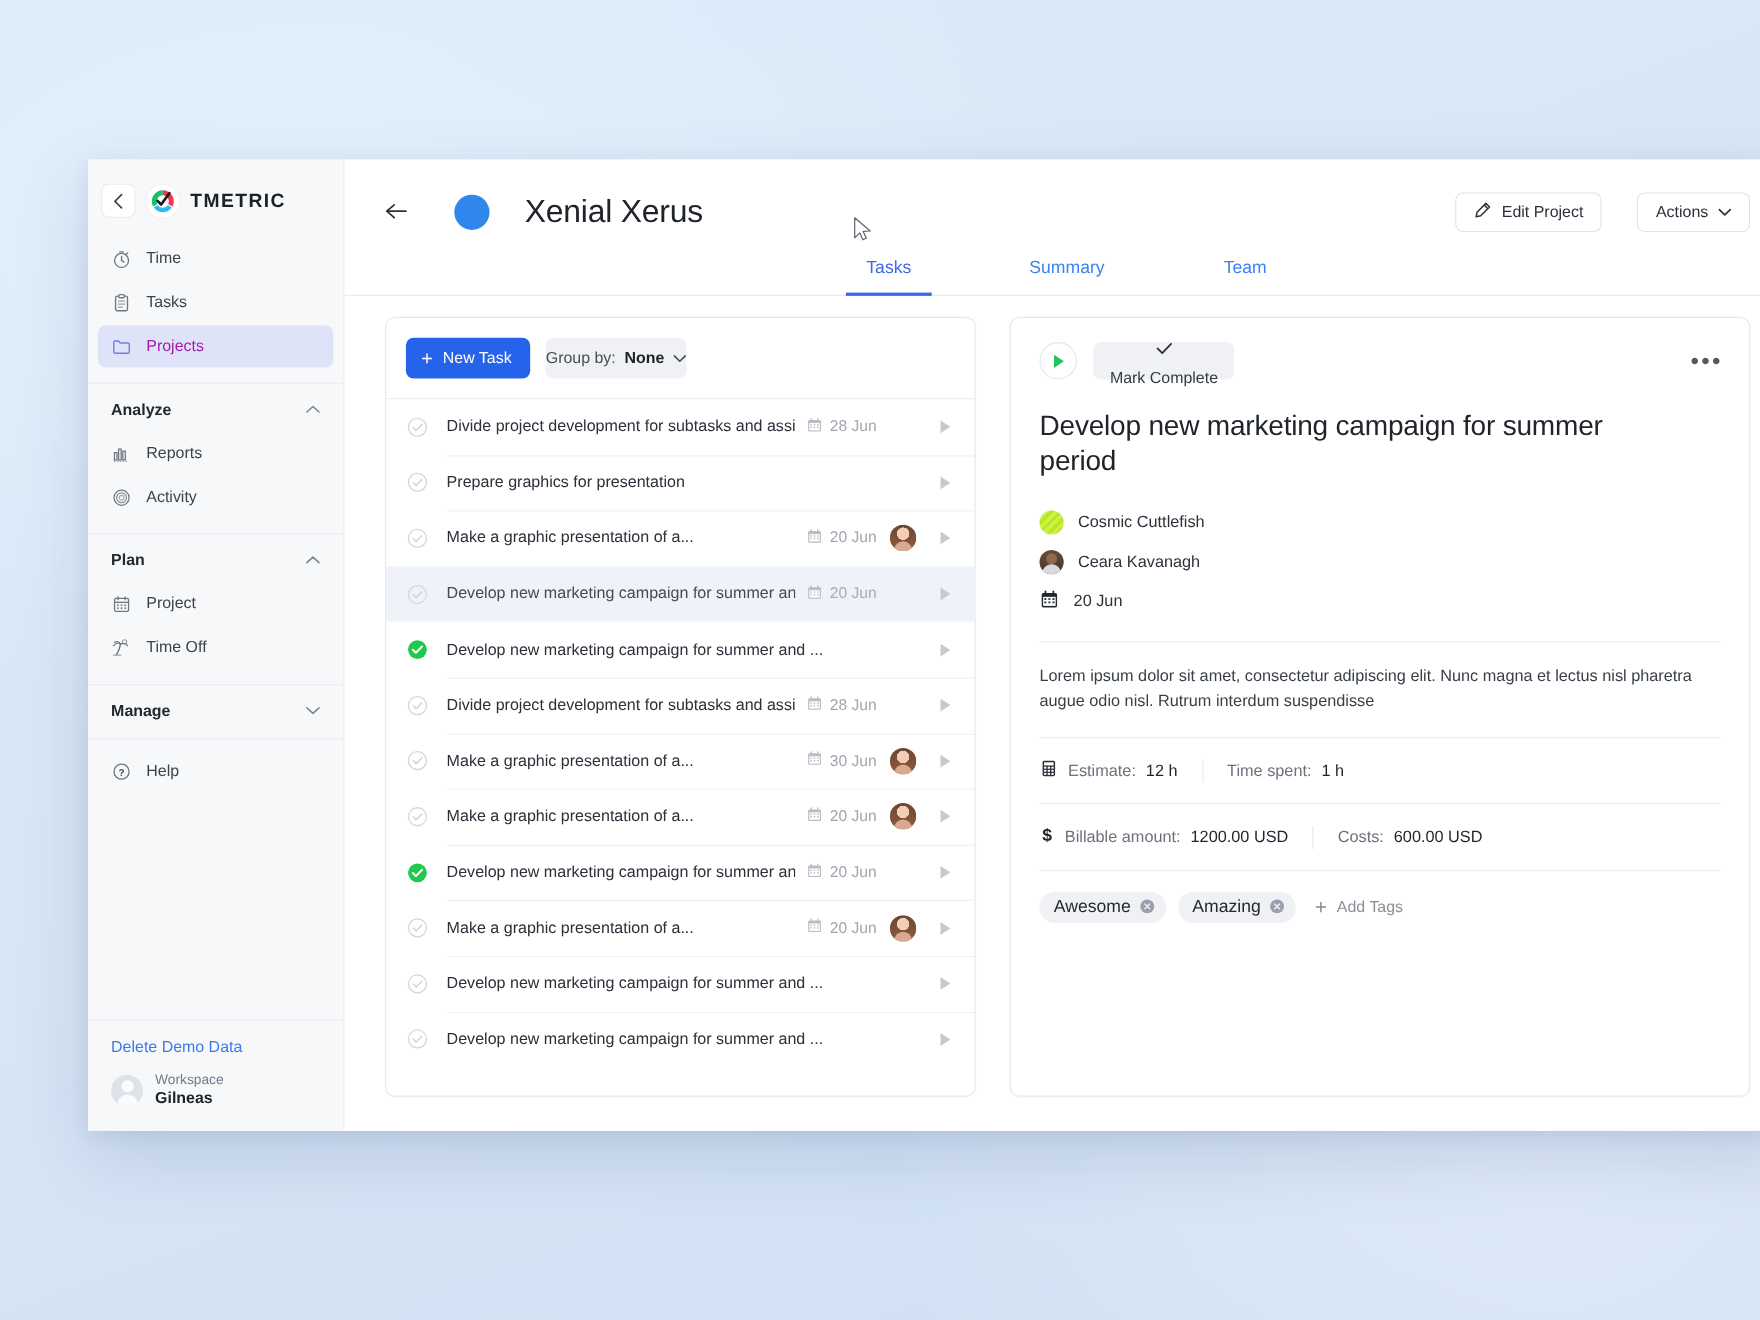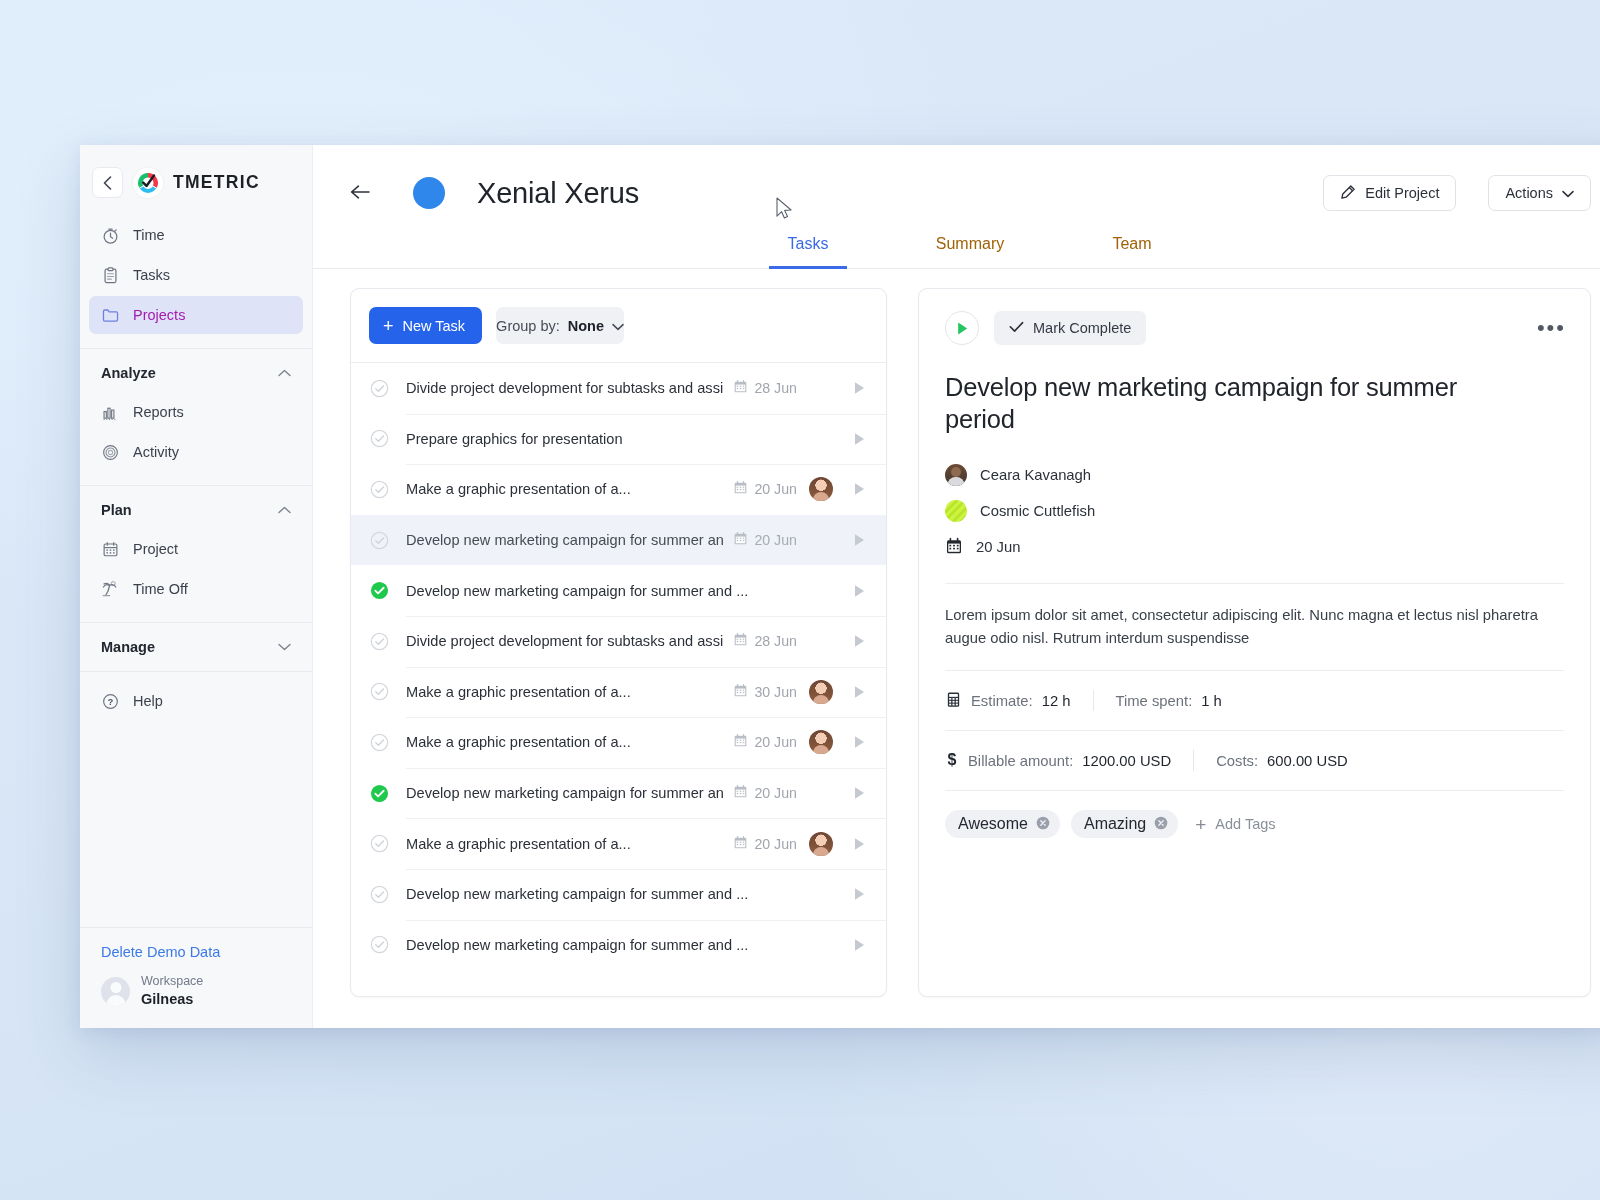--- a/index.html
+++ b/index.html
@@ -123,21 +123,21 @@
 
   .tabs {
     display:flex; justify-content:center; gap: 0;
     margin-top: 23px;
     border-bottom: 1px solid #e8eaee;
     padding: 0 36px;
   }
   .tab {
     padding: 0 0 13px 0; margin: 0 42px;
     min-width: 78px; text-align:center;
-    font-size: 16px; color:#a16207; cursor:pointer;
+    font-size: 16px; color:#3b82f6; cursor:pointer;
     border-bottom: 3px solid transparent;
     position: relative; top: 1px;
   }
   .tab.active { color:#3b6ae8; border-bottom-color:#3b6ae8; }
 
   .panes {
     flex:1 1 auto; display:flex; gap: 31px;
     padding: 19px 36px 31px 37px;
     min-height: 0;
   }
@@ -205,21 +205,21 @@
   
   .detail-head { display:flex; align-items:center; gap:15px; padding: 22px 24px 0 26px; }
   .play-circle {
     width:34px; height:34px; border-radius:50%;
     border:1px solid #e3e6ea; background:#fff;
     display:flex; align-items:center; justify-content:center; cursor:pointer; flex:0 0 34px;
   }
   .mark-complete {
     display:flex; align-items:center; gap:9px;
     height:34px; padding:0 15px; border-radius:7px; border:none;
-    background:#f0f1f4; color:#343a44; font-size:14.5px; font-family:inherit; cursor:pointer;
+    background:#f0f1f4; color:#343a44; font-size:14.5px; font-family:inherit; cursor:pointer;flex-direction:column;
   }
   .dots { margin-left:auto; color:#535963; font-size:22px; letter-spacing:2px; cursor:pointer; line-height:0.6; }
   .detail-title {
     font-size: 25.5px; line-height: 1.26; color:#20242b; font-weight:400;
     padding: 26px 60px 0 26px; letter-spacing:-0.2px;
   }
   .meta-rows { padding: 22px 26px 0 26px; }
   .meta-row { display:flex; align-items:center; gap:13px; height:36px; font-size:14.8px; color:#2c313a; }
   .proj-swatch {
     width:22px; height:22px; border-radius:50%; flex:0 0 22px;
@@ -789,26 +789,26 @@
             </span>
             <span>Mark Complete</span>
           </button>
           <span class="dots">•••</span>
         </div>
 
         <h2 class="detail-title">Develop new marketing campaign for summer period</h2>
 
         <div class="meta-rows">
           <div class="meta-row">
+            <span class="proj-swatch"></span>
+            <span>Cosmic Cuttlefish</span>
+          </div>
+          <div class="meta-row">
             <span class="avatar-md"></span>
             <span>Ceara Kavanagh</span>
-          </div>
-          <div class="meta-row">
-            <span class="proj-swatch"></span>
-            <span>Cosmic Cuttlefish</span>
           </div>
           <div class="meta-row">
             <span>
               <svg width="18" height="18" viewBox="0 0 18 18">
                 <rect x="2" y="3.2" width="14" height="13" rx="1.5" fill="#24282f"></rect>
                 <rect x="3.3" y="6.6" width="11.4" height="8.2" fill="#fff"></rect>
                 <g fill="#24282f">
                     <rect x="4.4" y="7.8" width="1.8" height="1.6"></rect>
                     <rect x="8.1" y="7.8" width="1.8" height="1.6"></rect>
                     <rect x="11.8" y="7.8" width="1.8" height="1.6"></rect>

